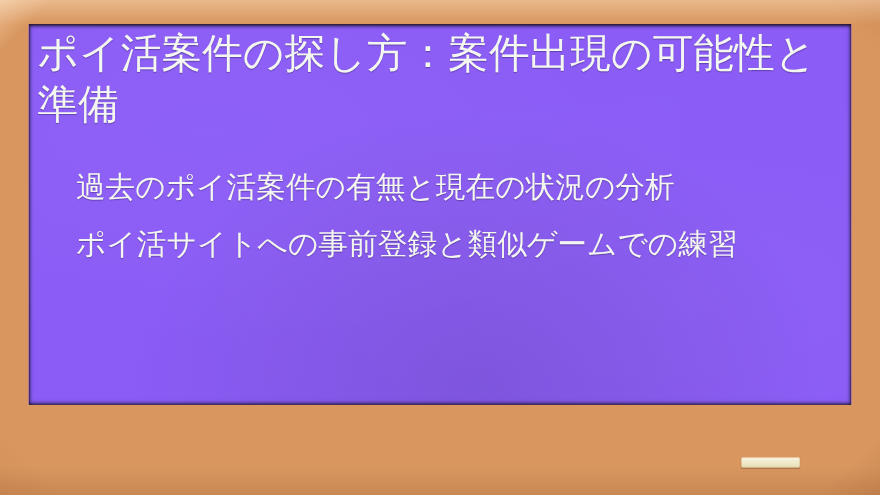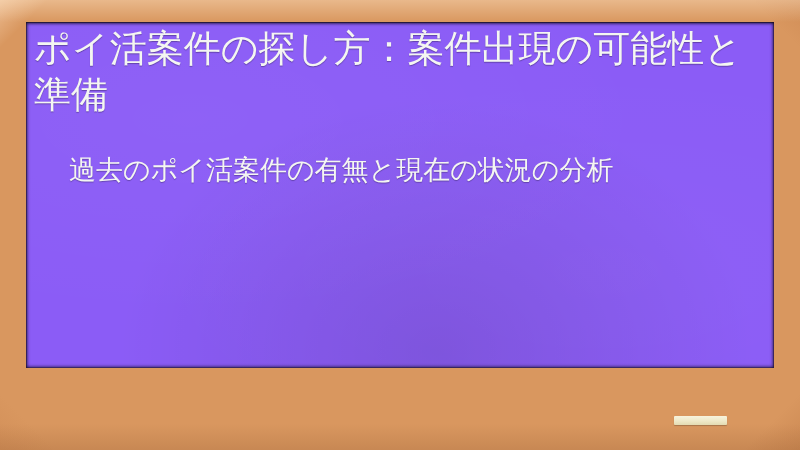--- a/index.html
+++ b/index.html
@@ -174,20 +174,21 @@
   <div class="board">
     <div class="board-texture"></div>
     <div class="board-inner-edge"></div>
 
     <div class="content">
 
       <div class="title">ポイ活案件の探し方：案件出現の可能性と準備</div>
 
       <ul class="list">
         <li class="list-item">過去のポイ活案件の有無と現在の状況の分析</li>
+        <li class="list-item">ポイ活サイトへの事前登録と類似ゲームでの練習</li>
       </ul>
 
     </div>
   </div>
 
   <div class="chalk"></div>
 
 </div>
 
 </body></html>

